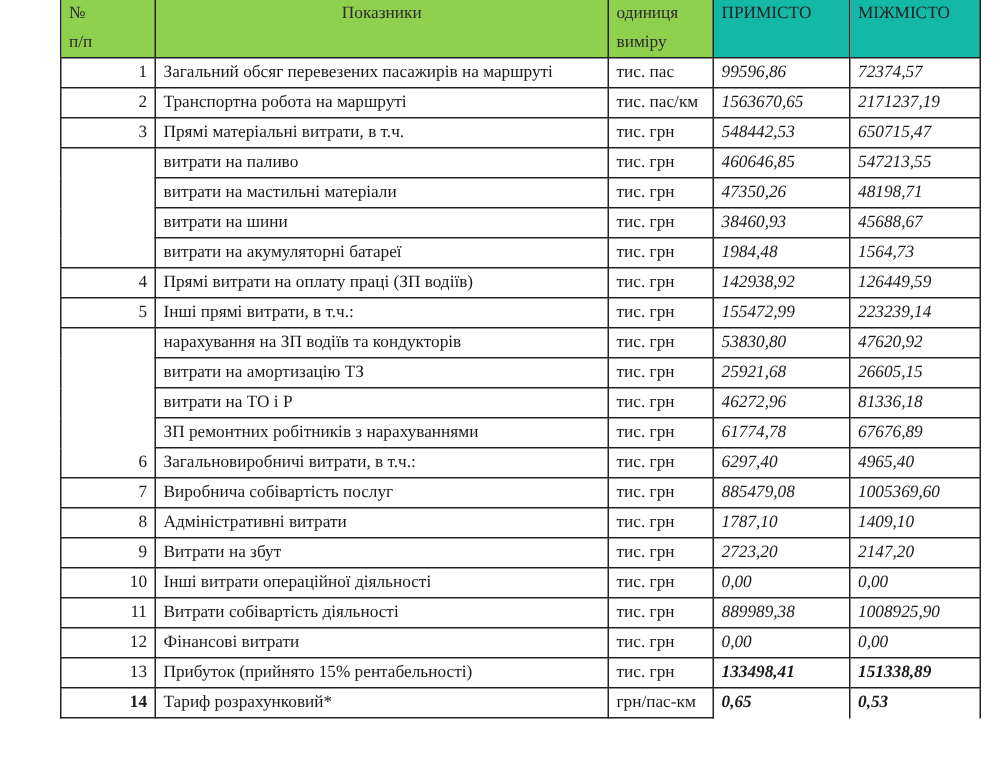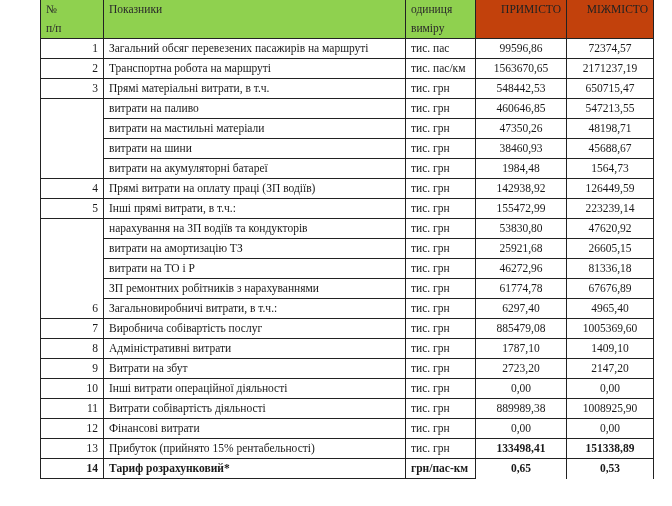--- a/index.html
+++ b/index.html
@@ -8,29 +8,29 @@
   table.cost { position: absolute; left: 40px; top: -1px; border-collapse: collapse; table-layout: fixed; }
   table.cost td, table.cost th { padding: 0 5px; height: 19px; font-size: 11.5px; line-height: 19px;
         border: 1px solid #222; white-space: nowrap; overflow: hidden; font-weight: normal; }
   col.c-no { width: 63px; }
   col.c-name { width: 302px; }
   col.c-unit { width: 70px; }
   col.c-a { width: 91px; }
   col.c-b { width: 87px; }
   thead th { height: 41px; vertical-align: top; }
   th.green { background: #8fd14f; font-size: 11px; text-align: left; color: #2a2a2a; }
-  th.h-name { padding-top: 2px; }
+  th.h-name { text-align: center; padding-top: 2px; }
   th.h-no, th.h-unit { line-height: 19px; padding-top: 1px; }
-  th.h-col { background: #c2410c; font-size: 14.5px; text-align: right; padding-top: 4px; color: #222; }
+  th.h-col { background: #14b8a6; font-size: 14.5px; text-align: left; padding-top: 4px; color: #222; }
   td.no { text-align: right; padding-right: 6px; }
-  td.num { text-align: center; font-size: 14.5px; padding-right: 5px; }
+  td.num { text-align: left; font-size: 14.5px; padding-right: 5px; font-style: italic; }
   td.unit { font-size: 11px; }
   td.name { font-size: 11.5px; }
   tr.bold td { font-weight: bold; }
-  tr.bold td.name, tr.bold td.unit { font-weight: bold; }
+  tr.bold td.name, tr.bold td.unit { font-weight: normal; }
   td.merged-no { vertical-align: bottom; text-align: right; padding-right: 6px; }
   tr.last td.num { border-bottom: none; }
   tr.profit td.num { font-weight: bold; }
 </style>
 </head>
 <body>
 
 <table class="cost">
   <colgroup>
     <col class="c-no">

